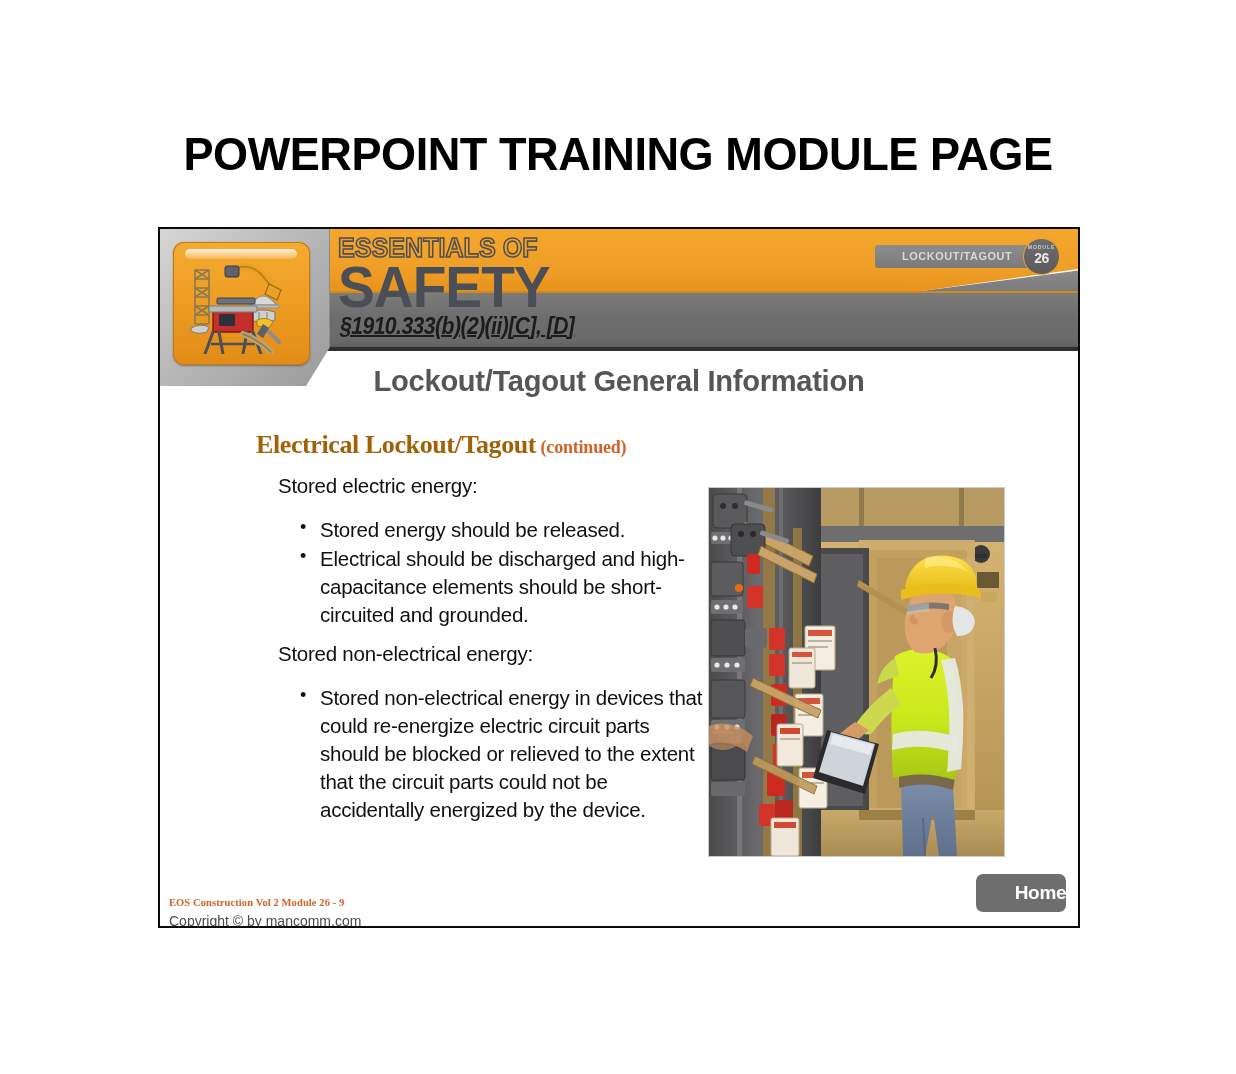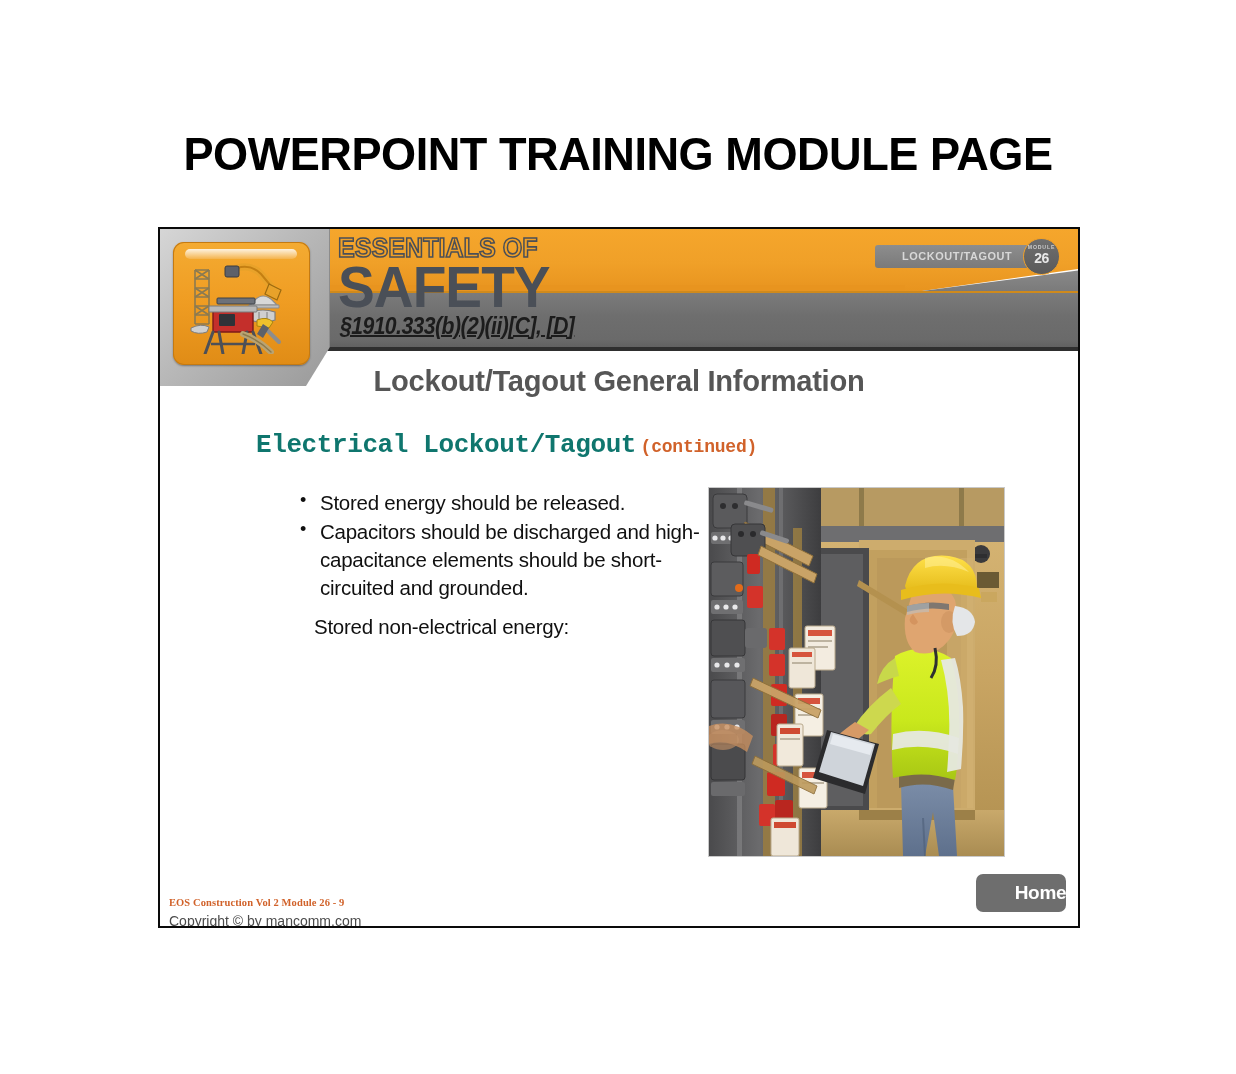--- a/index.html
+++ b/index.html
@@ -218,48 +218,48 @@
     color: #565656;
     letter-spacing: -0.3px;
     transform: scaleX(0.97);
   }
   .subheading {
     position: absolute;
     left: 96px; top: 201px;
     white-space: nowrap;
   }
   .subheading-main {
-    font-family: Liberation Mono, monospace;
+    font-family: Liberation Serif, serif;
     font-size: 26px;
     font-weight: bold;
-    color: #0f766e;
+    color: #a16207;
     letter-spacing: -0.4px;
   }
   .subheading-cont {
-    font-family: Liberation Mono, monospace;
+    font-family: Liberation Serif, serif;
     font-size: 18px;
     font-weight: bold;
     color: #d1622a;
     letter-spacing: -0.2px;
   }
 
   .body-col {
     position: absolute;
     left: 118px; top: 243px;
     width: 445px;
     font-family: "Liberation Sans", sans-serif;
     color: #101010;
   }
   .lead {
     font-size: 20.5px;
     line-height: 1.34;
     margin: 0 0 3px 0;
     letter-spacing: -0.25px;
   }
-  .lead.second { margin-top: 11px; margin-left: 36px; }
+  .lead.second { margin-top: 11px; }
   ul.bullets {
     list-style: none;
     margin: 17px 0 0 0;
     padding: 0 0 0 42px;
   }
   ul.bullets li {
     position: relative;
     font-size: 20.5px;
     line-height: 1.36;
     margin-bottom: 1px;
@@ -406,25 +406,29 @@
   </div>
 
   <div class="slide-heading">Lockout/Tagout General Information</div>
 
   <div class="subheading">
     <span class="subheading-main">Electrical Lockout/Tagout</span>
     <span class="subheading-cont">(continued)</span>
   </div>
 
   <div class="body-col">
+    <p class="lead">Stored electric energy:</p>
     <ul class="bullets">
       <li>Stored energy should be released.</li>
-      <li>Capacitors should be discharged and high-capacitance elements should be short-circuited and grounded.</li>
+      <li>Electrical should be discharged and high-capacitance elements should be short-circuited and grounded.</li>
     </ul>
     <p class="lead second">Stored non-electrical energy:</p>
+    <ul class="bullets wide">
+      <li>Stored non-electrical energy in devices that could re-energize electric circuit parts should be blocked or relieved to the extent that the circuit parts could not be accidentally energized by the device.</li>
+    </ul>
   </div>
 
   <div class="photo">
     <svg width="295" height="368" viewBox="0 0 295 368" xmlns="http://www.w3.org/2000/svg">
       <defs>
         <linearGradient id="wallG" x1="0" y1="0" x2="0" y2="1">
           <stop offset="0" stop-color="#d8b878"></stop>
           <stop offset="0.5" stop-color="#c9a563"></stop>
           <stop offset="1" stop-color="#b08f4f"></stop>
         </linearGradient>

